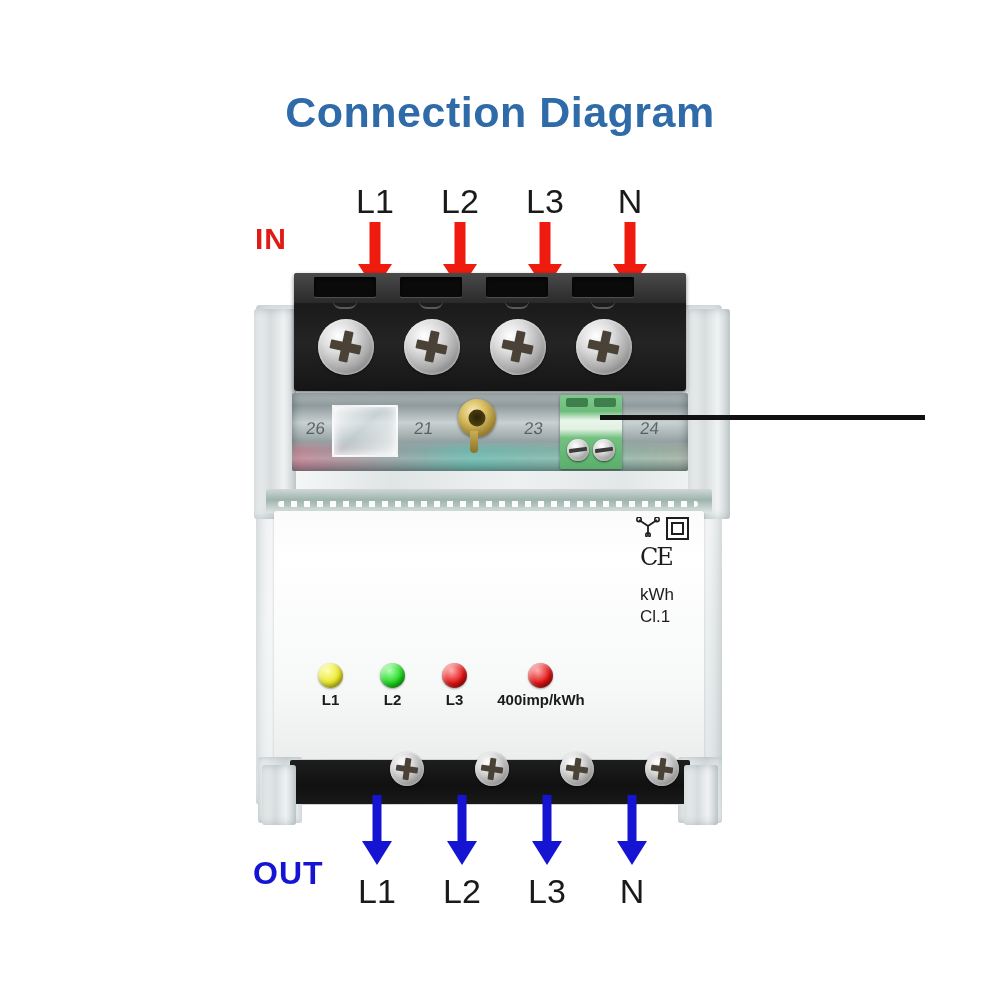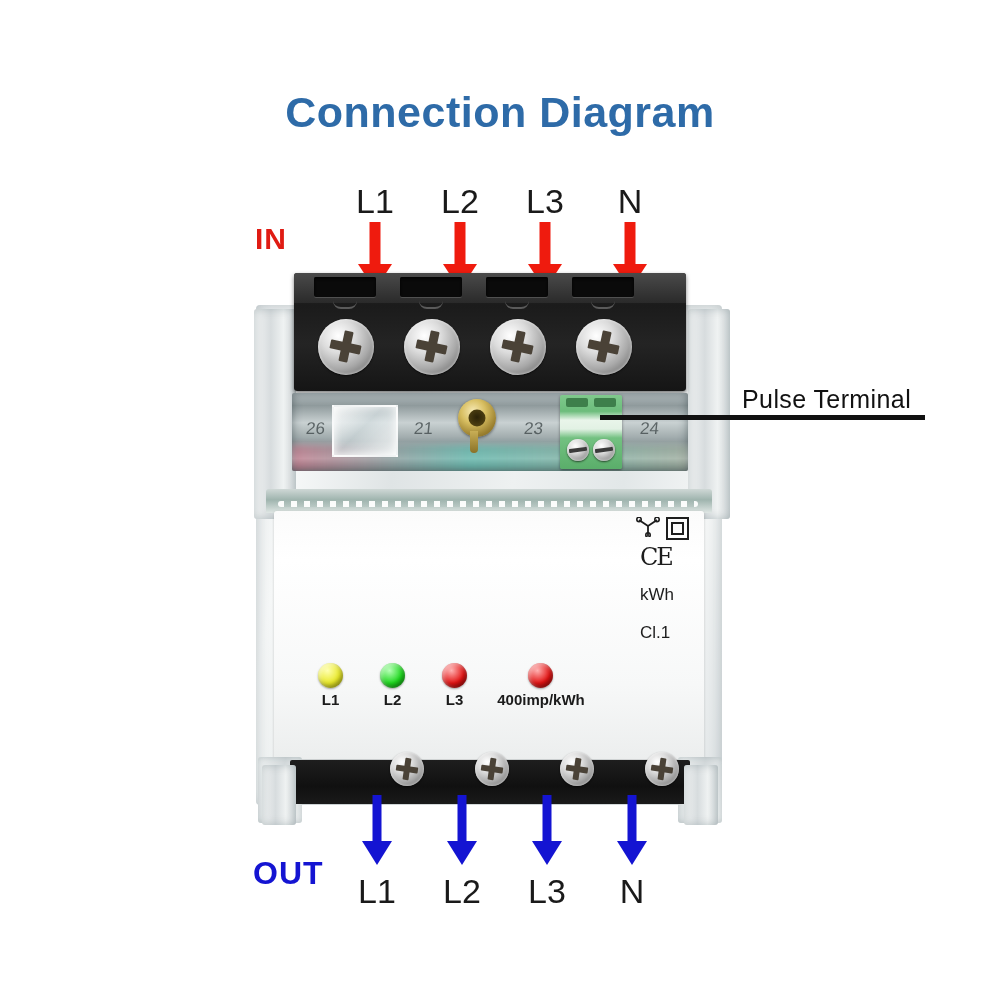--- a/index.html
+++ b/index.html
@@ -204,21 +204,21 @@
     width:100%;text-align:center;
     font-family:"DejaVu Sans Mono", monospace;
     font-size:56px;font-weight:bold;
     color:#101018;
     letter-spacing:-1px;
     transform:translateY(-50%) scaleY(1.12);
   }
 
   .unit{position:absolute;font-size:17px;color:#1d1d1d;}
   .u-kwh{left:366px;top:74px;}
-  .u-cl{left:366px;top:96px;margin-top:16px;}
+  .u-cl{left:366px;top:96px;}
 
   .sym-wye{position:absolute;left:362px;top:6px;}
   .sym-sq{position:absolute;left:392px;top:6px;width:19px;height:19px;border:2px solid #1d1d1d;}
   .sym-sq i{position:absolute;left:3px;top:3px;right:3px;bottom:3px;border:2px solid #1d1d1d;display:block;}
   .sym-ce{position:absolute;left:366px;top:32px;font-size:24px;color:#1d1d1d;font-family:"DejaVu Serif",serif;letter-spacing:-2px;}
 
   .spec{
     position:absolute;left:16px;top:120px;width:348px;
     font-size:16px;color:#161616;letter-spacing:.2px;
     display:flex;justify-content:space-between;
@@ -420,15 +420,14 @@
     <div class="shaft" style="top:0;height:48px;"></div>
       <div class="head" style="top:46px;"></div>
   </div>
 
   <div class="tlabel bot" style="left:347px;">L1</div>
   <div class="tlabel bot" style="left:432px;">L2</div>
   <div class="tlabel bot" style="left:517px;">L3</div>
   <div class="tlabel bot" style="left:602px;">N</div>
 
   <div class="callout-line"></div>
-  <div class="callout-text">Pulse Terminal</div>
 
 </div>
 
 </body></html>

